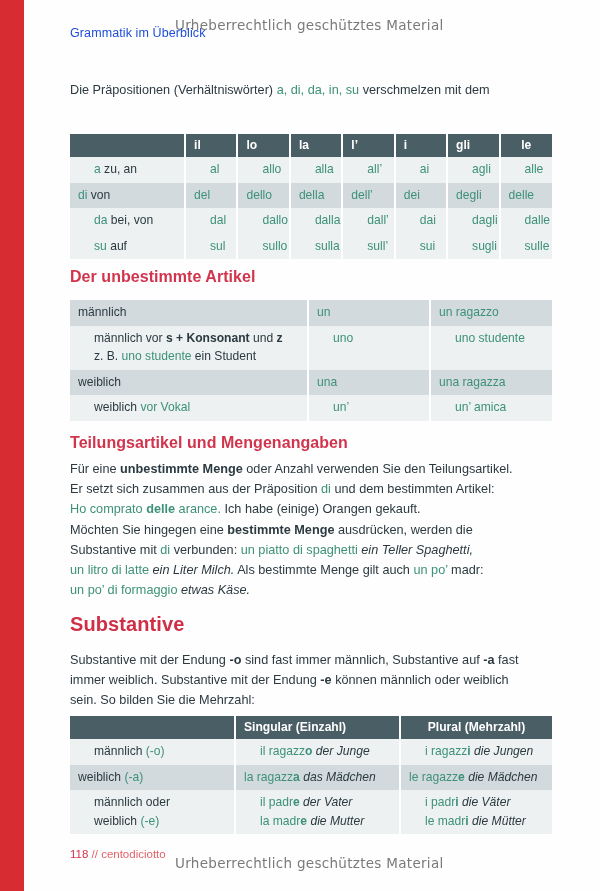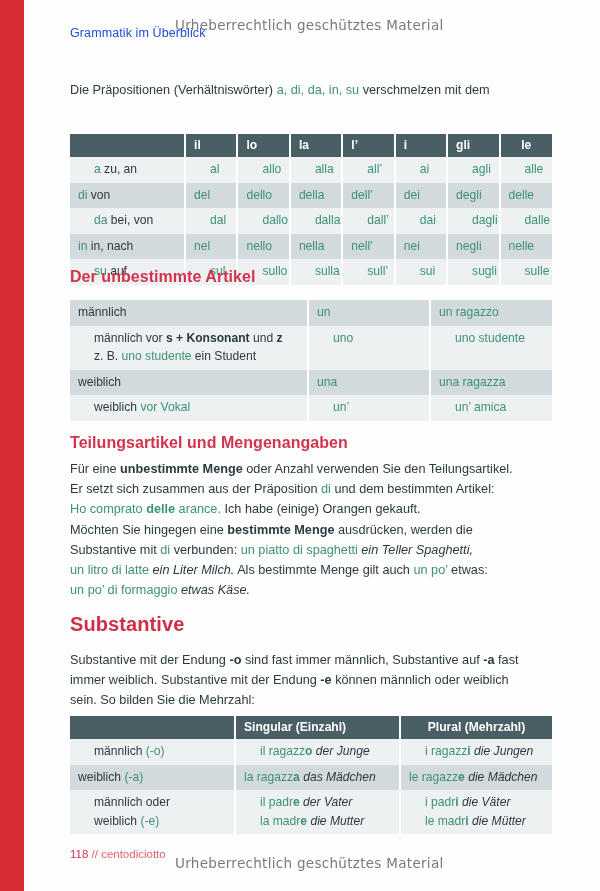--- a/index.html
+++ b/index.html
@@ -199,30 +199,20 @@
       <tr class="band-light">
         <td><span class="it">da</span> <span>bei, von</span></td>
         <td class="it">dal</td>
         <td class="it">dallo</td>
         <td class="it">dalla</td>
         <td class="it">dall’</td>
         <td class="it">dai</td>
         <td class="it">dagli</td>
         <td class="it">dalle</td>
       </tr>
-      <tr class="band-dark">
-        <td><span class="it">in</span> <span>in, nach</span></td>
-        <td class="it">nel</td>
-        <td class="it">nello</td>
-        <td class="it">nella</td>
-        <td class="it">nell’</td>
-        <td class="it">nei</td>
-        <td class="it">negli</td>
-        <td class="it">nelle</td>
-      </tr>
       <tr class="band-light">
         <td><span class="it">su</span> <span>auf</span></td>
         <td class="it">sul</td>
         <td class="it">sullo</td>
         <td class="it">sulla</td>
         <td class="it">sull’</td>
         <td class="it">sui</td>
         <td class="it">sugli</td>
         <td class="it">sulle</td>
       </tr>
@@ -262,21 +252,21 @@
   </table>
 
   <h2 id="heading-partitive" class="sub">Teilungsartikel und Mengenangaben</h2>
 
   <div id="para-partitive" class="para">
     <span>Für eine </span><b>unbestimmte Menge</b><span> oder Anzahl verwenden Sie den Teilungsartikel.</span><br>
     <span>Er setzt sich zusammen aus der Präposition </span><span class="it">di</span><span> und dem bestimmten Artikel:</span><br>
     <span class="it">Ho comprato </span><span class="it bold">delle</span><span class="it"> arance.</span><span> Ich habe (einige) Orangen gekauft.</span><br>
     <span>Möchten Sie hingegen eine </span><b>bestimmte Menge</b><span> ausdrücken, werden die</span><br>
     <span>Substantive mit </span><span class="it">di</span><span> verbunden: </span><span class="it">un piatto di spaghetti</span> <i>ein Teller Spaghetti,</i><br>
-    <span class="it">un litro di latte</span> <i>ein Liter Milch.</i><span> Als bestimmte Menge gilt auch </span><span class="it">un po’</span><span> etwas:</span><br>
+    <span class="it">un litro di latte</span> <i>ein Liter Milch.</i><span> Als bestimmte Menge gilt auch </span><span class="it">un po’</span><span> madr:</span><br>
     <span class="it">un po’ di formaggio</span> <i>etwas Käse.</i>
   </div>
 
   <h1 id="heading-substantive" class="main">Substantive</h1>
 
   <div id="para-substantive" class="para">
     <span>Substantive mit der Endung </span><b>-o</b><span> sind fast immer männlich, Substantive auf </span><b>-a</b><span> fast</span><br>
     <span>immer weiblich. Substantive mit der Endung </span><b>-e</b><span> können männlich oder weiblich</span><br>
     <span>sein. So bilden Sie die Mehrzahl:</span>
   </div>

